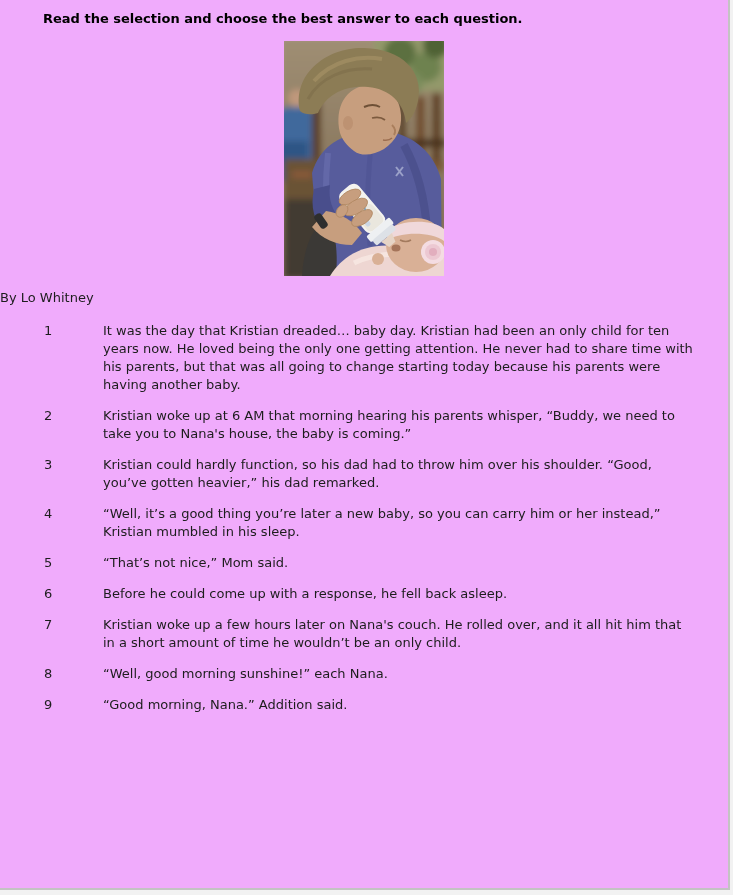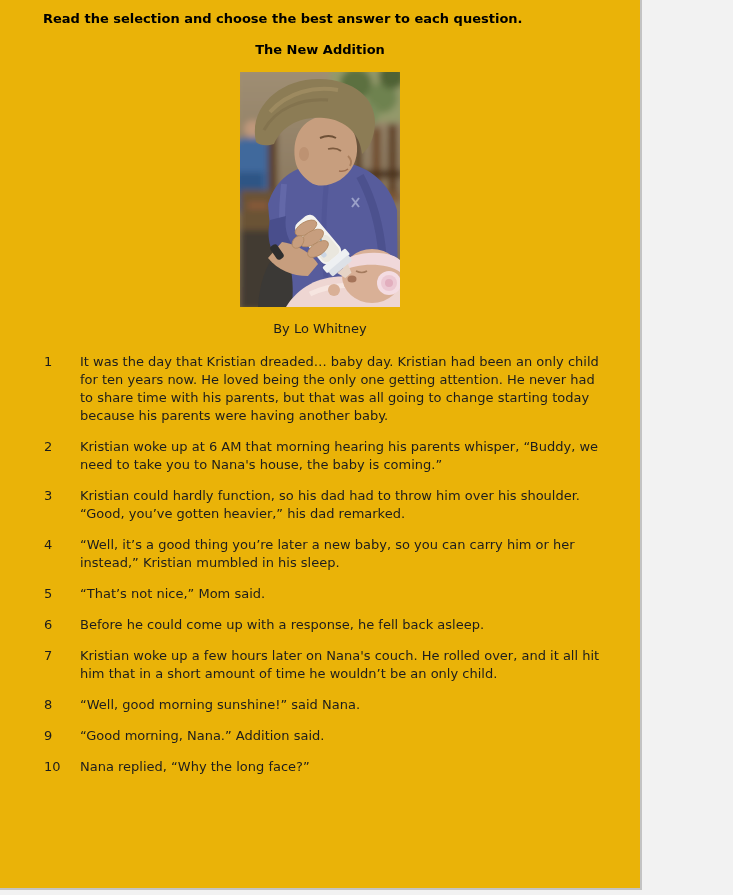--- a/index.html
+++ b/index.html
@@ -2,22 +2,22 @@
 <html><head>
 <meta charset="utf-8">
 <style>
   * { margin: 0; padding: 0; box-sizing: border-box; }
   html, body {
     width: 733px; height: 895px;
     background: #f2f2f2;
     font-family: "DejaVu Sans", "Liberation Sans", sans-serif;
   }
   .panel {
-    width: 642px; height: 890px;
-    background: #eab308;
+    width: 730px; height: 890px;
+    background: #f0abfc;
     border-right: 2px solid #c3c3c3;
     border-bottom: 2px solid #c3c3c3;
     overflow: hidden;
     color: #1d1d1d;
     font-size: 13px;
     line-height: 18px;
   }
   .instruction {
     padding: 10px 30px 0 43px;
     font-weight: bold;
@@ -30,44 +30,44 @@
     color: #000;
   }
   .photo-wrap {
     margin-top: 13px;
     text-align: center;
     line-height: 0;
   }
   .photo-wrap svg { display: inline-block; }
   .byline {
     margin-top: 13px;
-    text-align: center;
+    text-align: left;
   }
   .passage {
     margin: 15px 32px 0 44px;
   }
   .para {
     display: flex;
     margin-bottom: 13px;
   }
   .para-num {
     flex: 0 0 36px;
   }
   .para-text {
     flex: 1;
+    margin-left: 23px;
   }
 </style>
 </head>
 <body>
 
 <div class="panel">
 
   <div class="instruction">Read the selection and choose the best answer to each question.</div>
 
-  <div class="selection-title">The New Addition</div>
 
   <div class="photo-wrap">
     <svg role="img" width="160" height="235" viewBox="0 0 160 235" aria-label="A boy with short hair in a purple shirt bottle-feeding an infant who wears a pink flower headband, in a blurry restaurant background">
       <defs>
         <filter id="bgBlur" x="-10%" y="-10%" width="120%" height="120%">
           <feGaussianBlur stdDeviation="3"></feGaussianBlur>
         </filter>
         <linearGradient id="bgGrad" x1="0" y1="0" x2="0" y2="1">
           <stop offset="0" stop-color="#a08f74"></stop>
           <stop offset="1" stop-color="#77654e"></stop>
@@ -185,25 +185,21 @@
     <div class="para">
       <span class="para-num">6</span>
       <span class="para-text">Before he could come up with a response, he fell back asleep.</span>
     </div>
     <div class="para">
       <span class="para-num">7</span>
       <span class="para-text">Kristian woke up a few hours later on Nana's couch. He rolled over, and it all hit him that in a short amount of time he wouldn’t be an only child.</span>
     </div>
     <div class="para">
       <span class="para-num">8</span>
-      <span class="para-text">“Well, good morning sunshine!” said Nana.</span>
+      <span class="para-text">“Well, good morning sunshine!” each Nana.</span>
     </div>
     <div class="para">
       <span class="para-num">9</span>
       <span class="para-text">“Good morning, Nana.” Addition said.</span>
     </div>
-    <div class="para">
-      <span class="para-num">10</span>
-      <span class="para-text">Nana replied, “Why the long face?”</span>
-    </div>
   </div>
 
 </div>
 
 </body></html>

